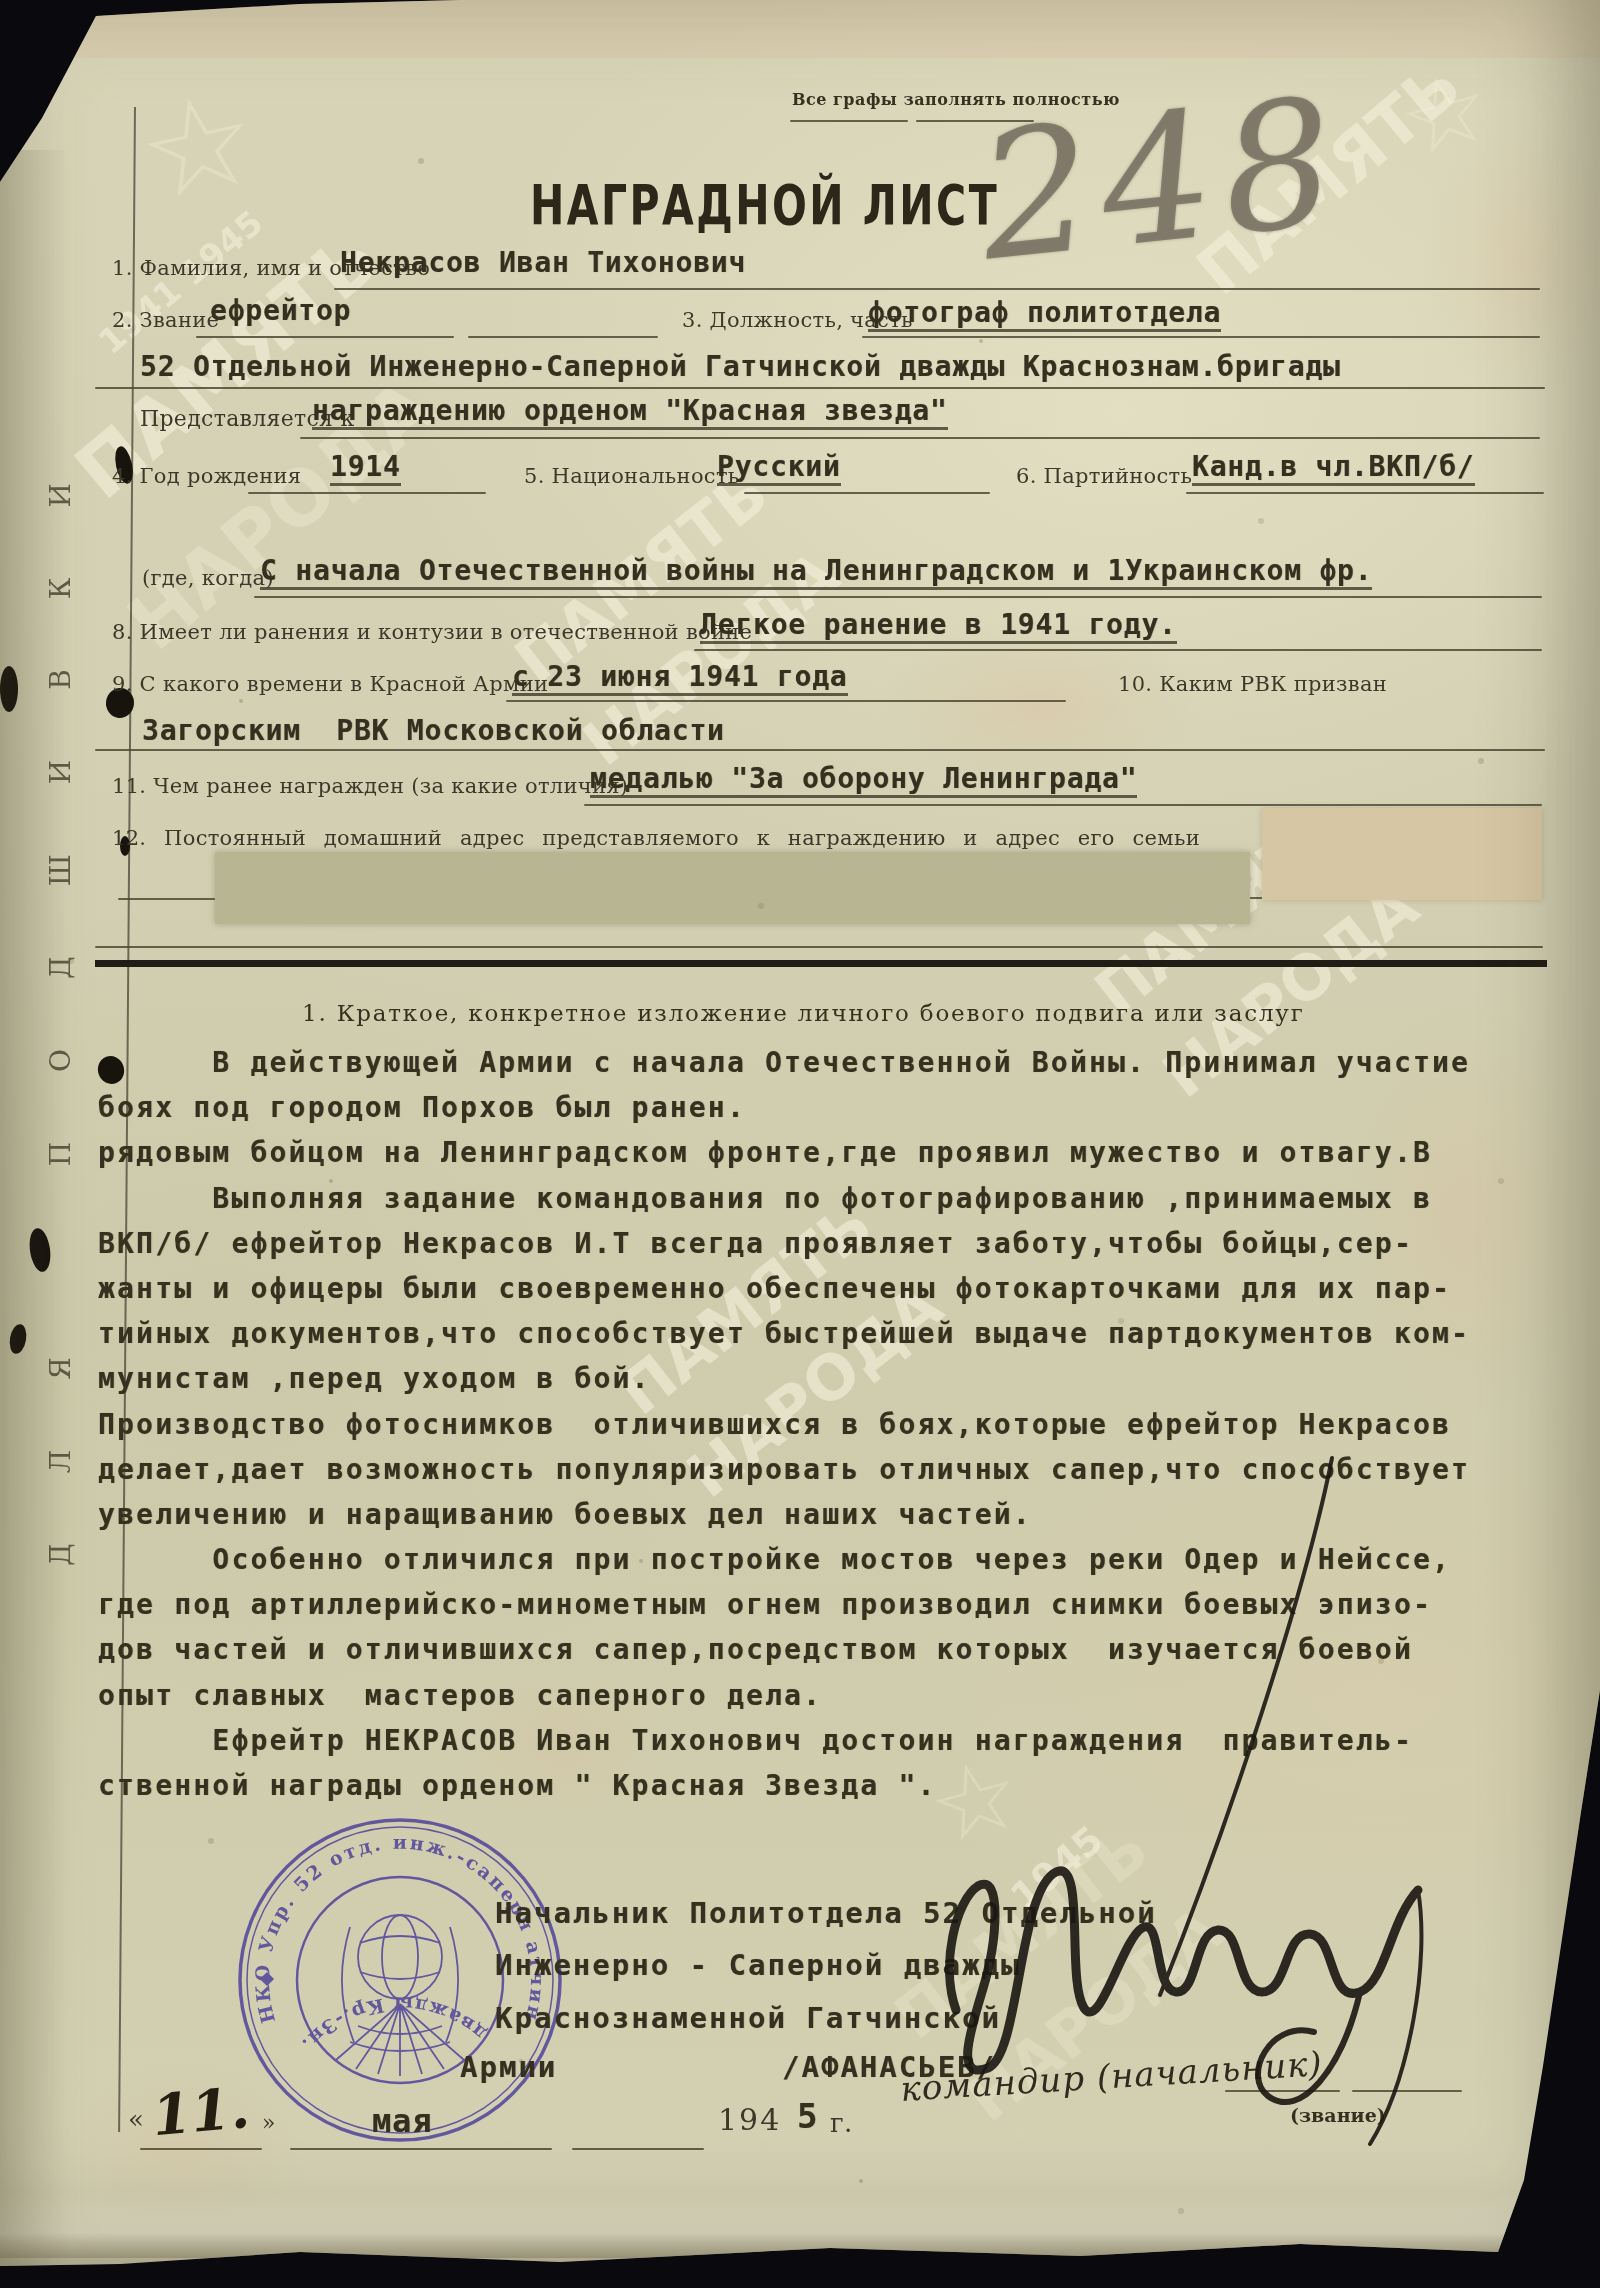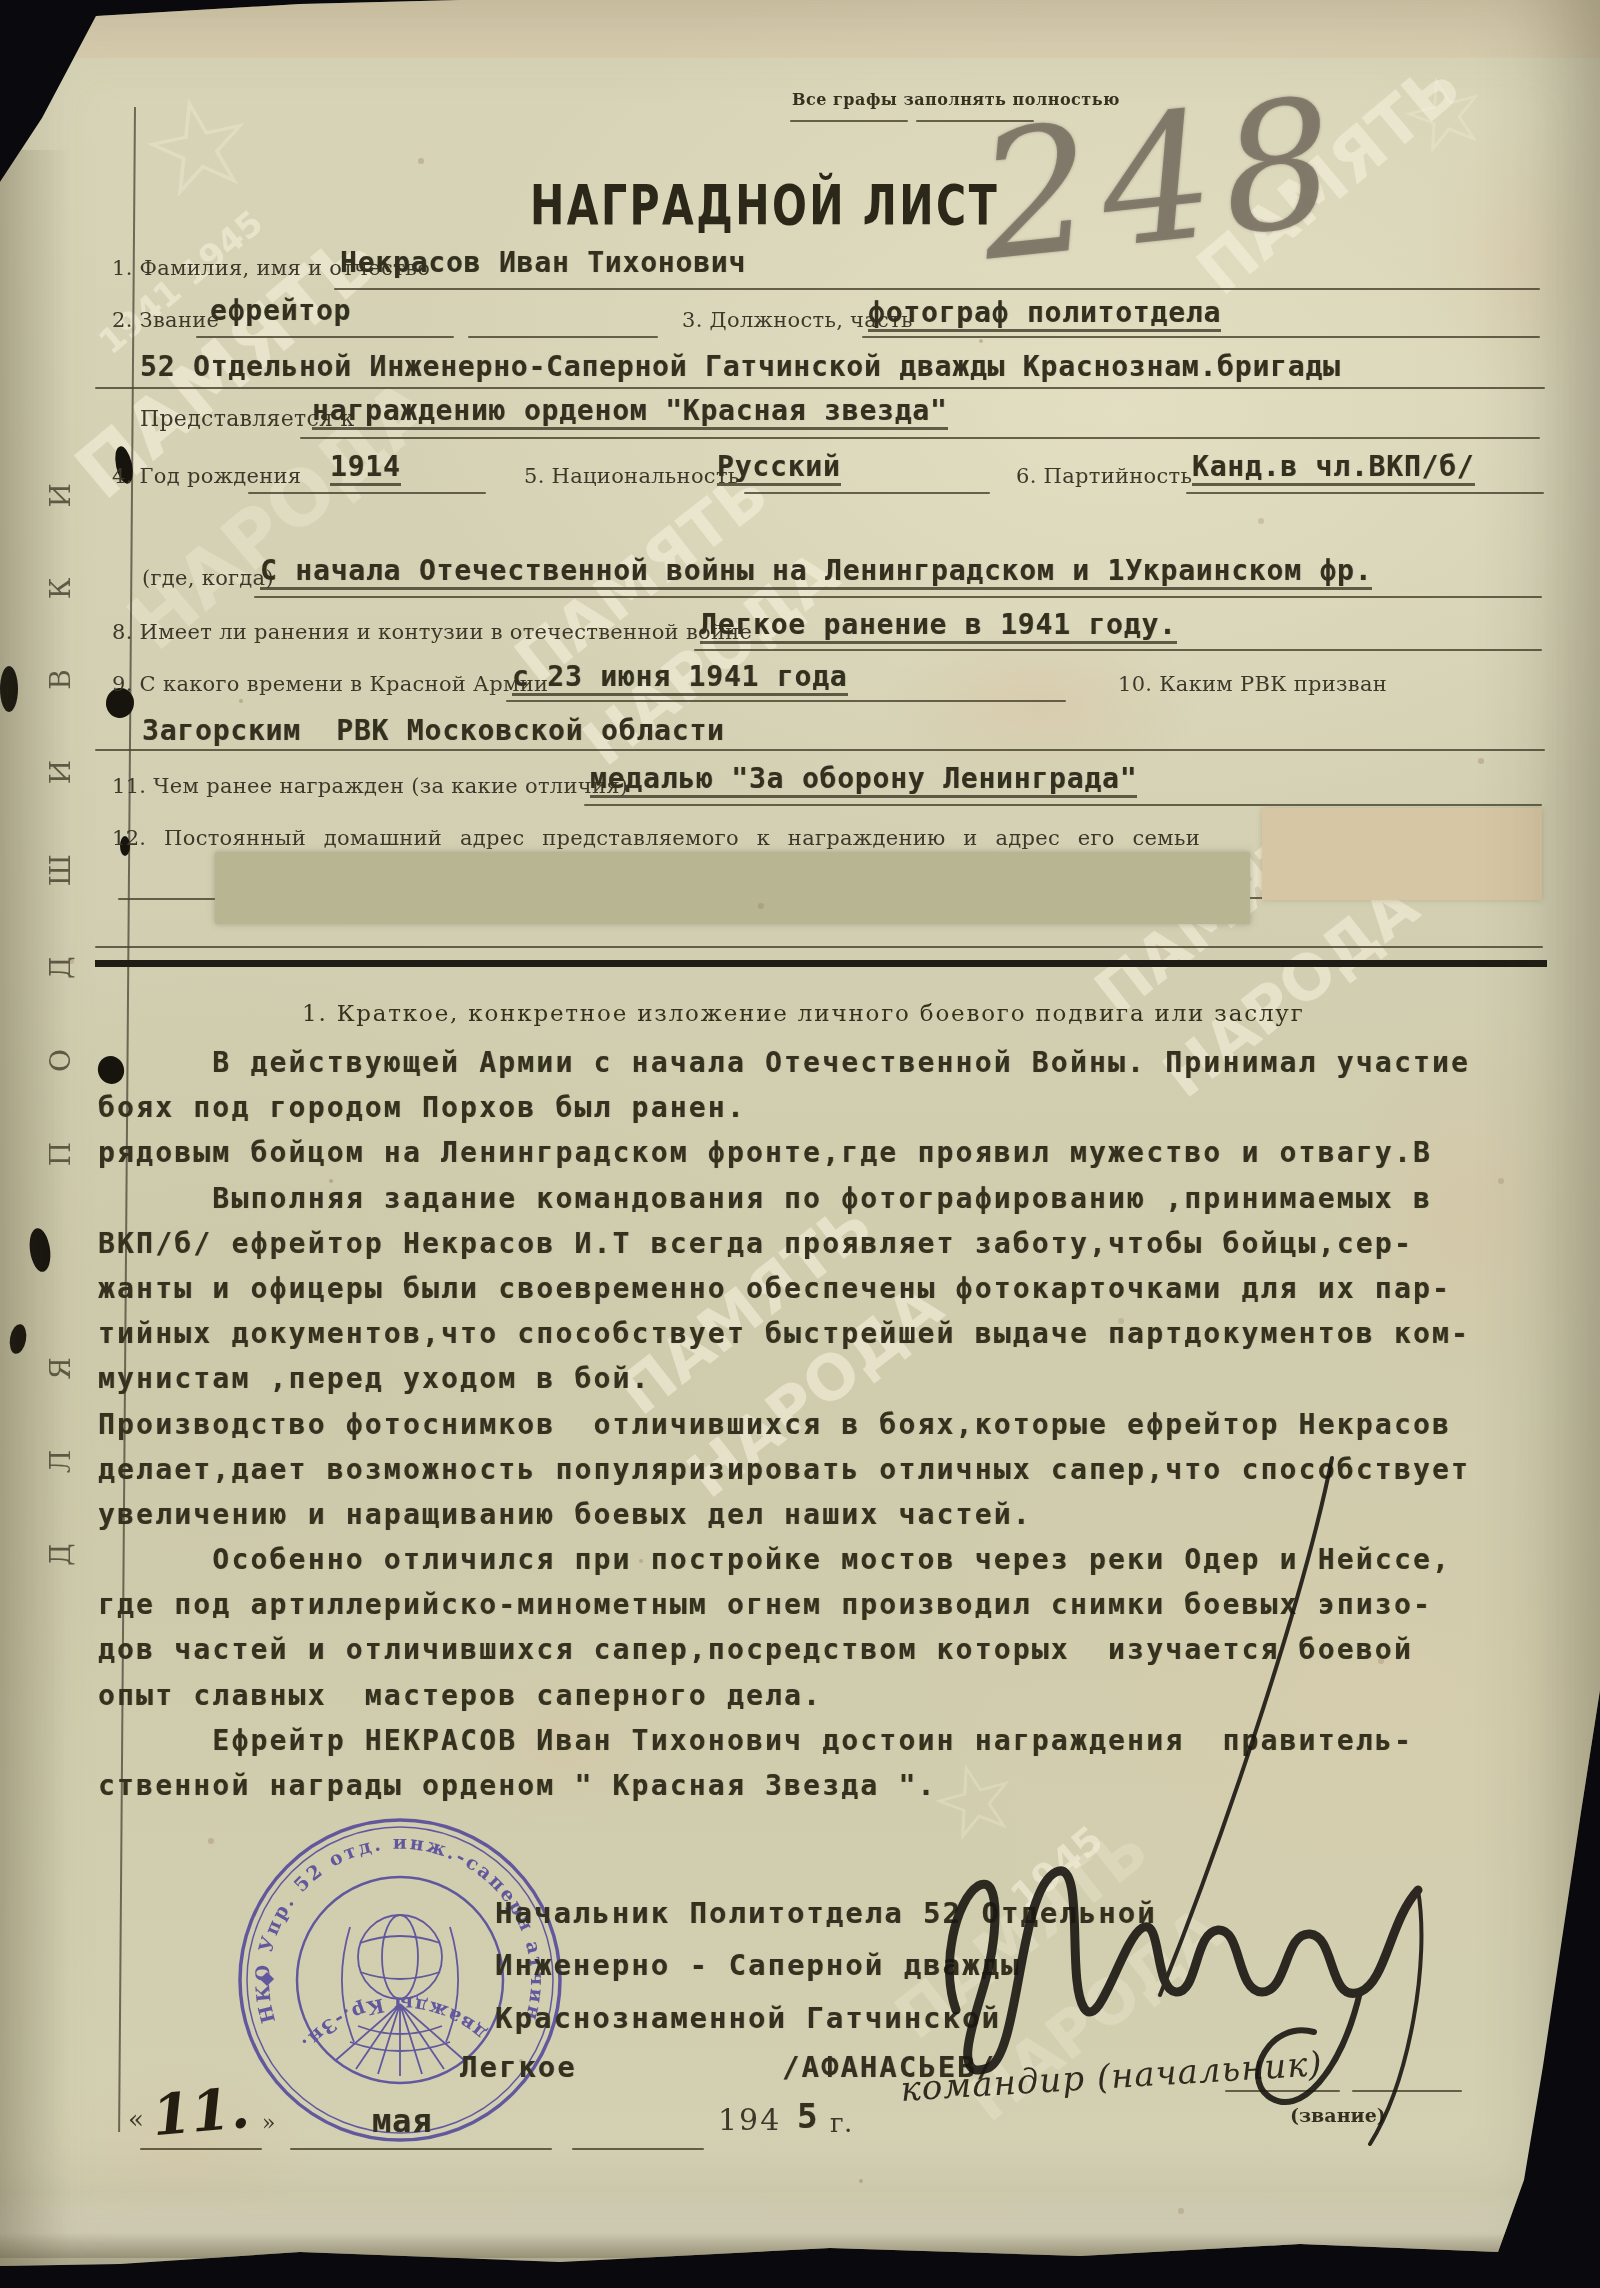--- a/index.html
+++ b/index.html
@@ -192,21 +192,21 @@
         <textPath href="#arcTop" startOffset="4">НКО Упр. 52 отд. инж.-саперн  атчинской</textPath>
       </text>
       <text font-family="DejaVu Serif, serif" font-size="19" font-weight="bold" fill="#4a3e99" letter-spacing="2.5">
         <textPath href="#arcBottom" startOffset="18">дважды Кр.-Зн. бр.</textPath>
       </text>
     </svg>
 
     <div class="tv" style="left:495px;top:1896px;font-size:29px;letter-spacing:2px;">Начальник Политотдела 52 Отдельной</div>
     <div class="tv" style="left:495px;top:1948px;font-size:29px;letter-spacing:2px;">Инженерно - Саперной дважды</div>
     <div class="tv" style="left:495px;top:2001px;font-size:29px;letter-spacing:2px;">Краснознаменной Гатчинской</div>
-    <div class="tv" style="left:460px;top:2050px;font-size:29px;letter-spacing:2px;">Легкое</div>
+    <div class="tv" style="left:460px;top:2050px;font-size:29px;letter-spacing:2px;">Армии</div>
     <div class="tv" style="left:782px;top:2050px;font-size:29px;letter-spacing:2px;">/АФАНАСЬЕВ/</div>
 
     <div style="position:absolute;left:900px;top:2056px;font-family:'DejaVu Serif',serif;font-style:italic;font-size:34px;
                 color:#2f2b1e;transform:rotate(-3.5deg);letter-spacing:1px;">командир (начальник)</div>
     <div class="rl" style="left:1225px;top:2090px;width:115px;"></div>
     <div class="rl" style="left:1352px;top:2090px;width:110px;"></div>
     <div style="position:absolute;left:1290px;top:2104px;font-family:'DejaVu Serif',serif;font-weight:700;font-size:19px;color:#34301f;">(звание)</div>
 
     <svg viewBox="0 0 580 760" style="position:absolute;left:870px;top:1420px;width:580px;height:760px;">
       <g stroke="#1a1712" fill="none" stroke-linecap="round" opacity=".9">

